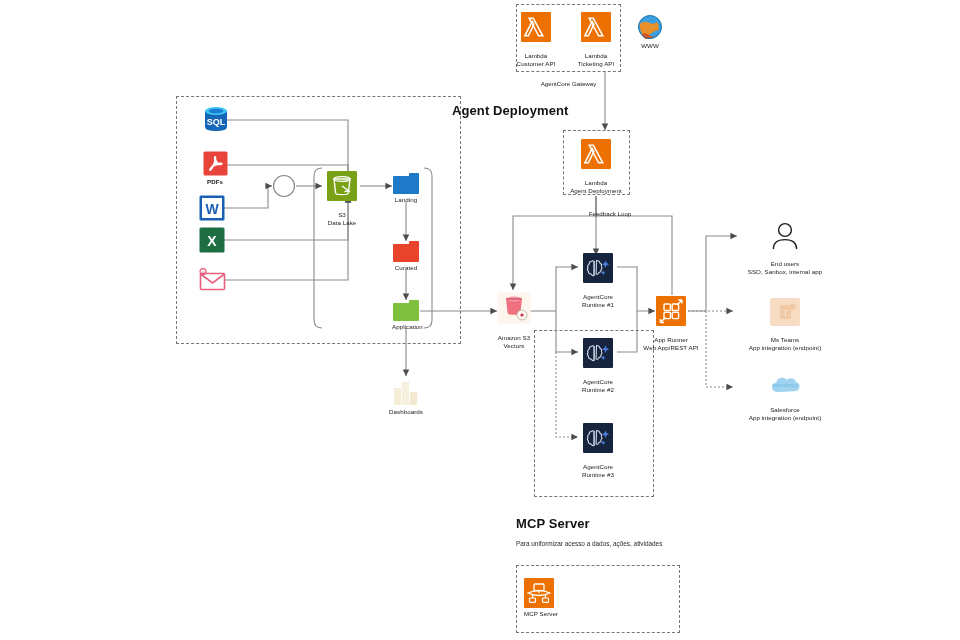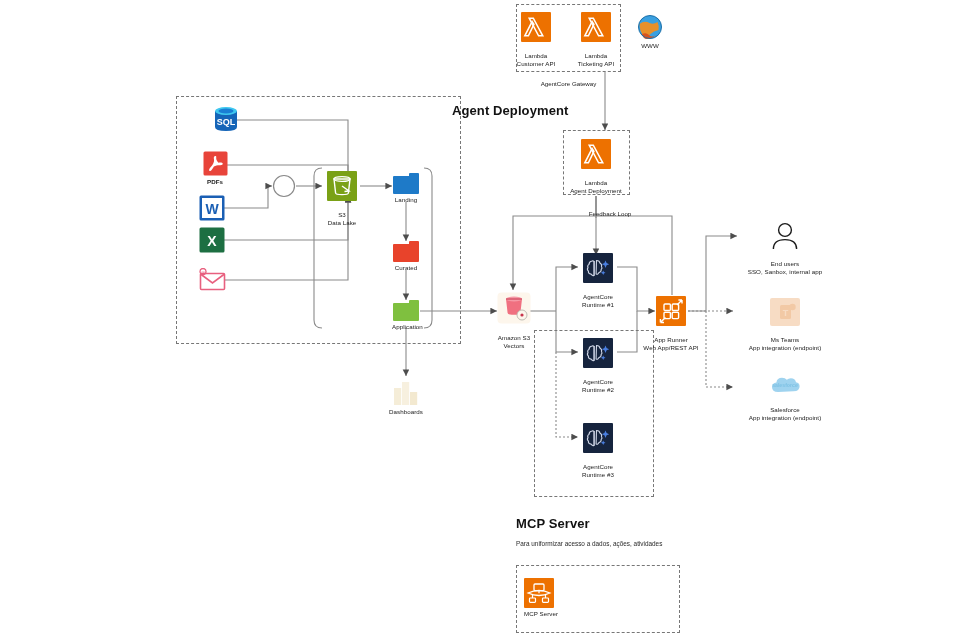--- a/index.html
+++ b/index.html
@@ -201,21 +201,21 @@
       <svg viewBox="0 0 30 30" width="30" height="30" aria-hidden="true">
         <path d="M8.2 6.2 h4.1 l9.5 17.6 h-4.2 z" fill="none" stroke="#fff" stroke-width="1.5"></path>
         <path d="M12.9 12.4 L7.4 23.8 h-3.6 L11.1 9.6 z" fill="none" stroke="#fff" stroke-width="1.5"></path>
       </svg>
     </div>
     <div class="cap">
       <span>Lambda</span><br><span>Agent Deployment</span>
     </div>
   </div>
 
-  <div class="node" style="left:209px; top:105px; width:34px;">
+  <div class="node" style="left:199px; top:105px; width:34px;">
     <div style="width:28px;height:28px;margin:0 auto;">
       <svg viewBox="0 0 28 28" width="28" height="28" aria-hidden="true">
         <path d="M3 6 v16 q0 4 11 4 q11 0 11 -4 V6z" fill="#1565b8"></path>
         <ellipse cx="14" cy="6" rx="11" ry="4" fill="#3fc8f0"></ellipse>
         <ellipse cx="14" cy="6" rx="7.5" ry="2.5" fill="#1a7fd4"></ellipse>
         <text x="14" y="20" font-size="9" font-weight="bold" fill="#ffffff" text-anchor="middle" font-family="Liberation Sans, sans-serif">SQL</text>
       </svg>
     </div>
   </div>
 

